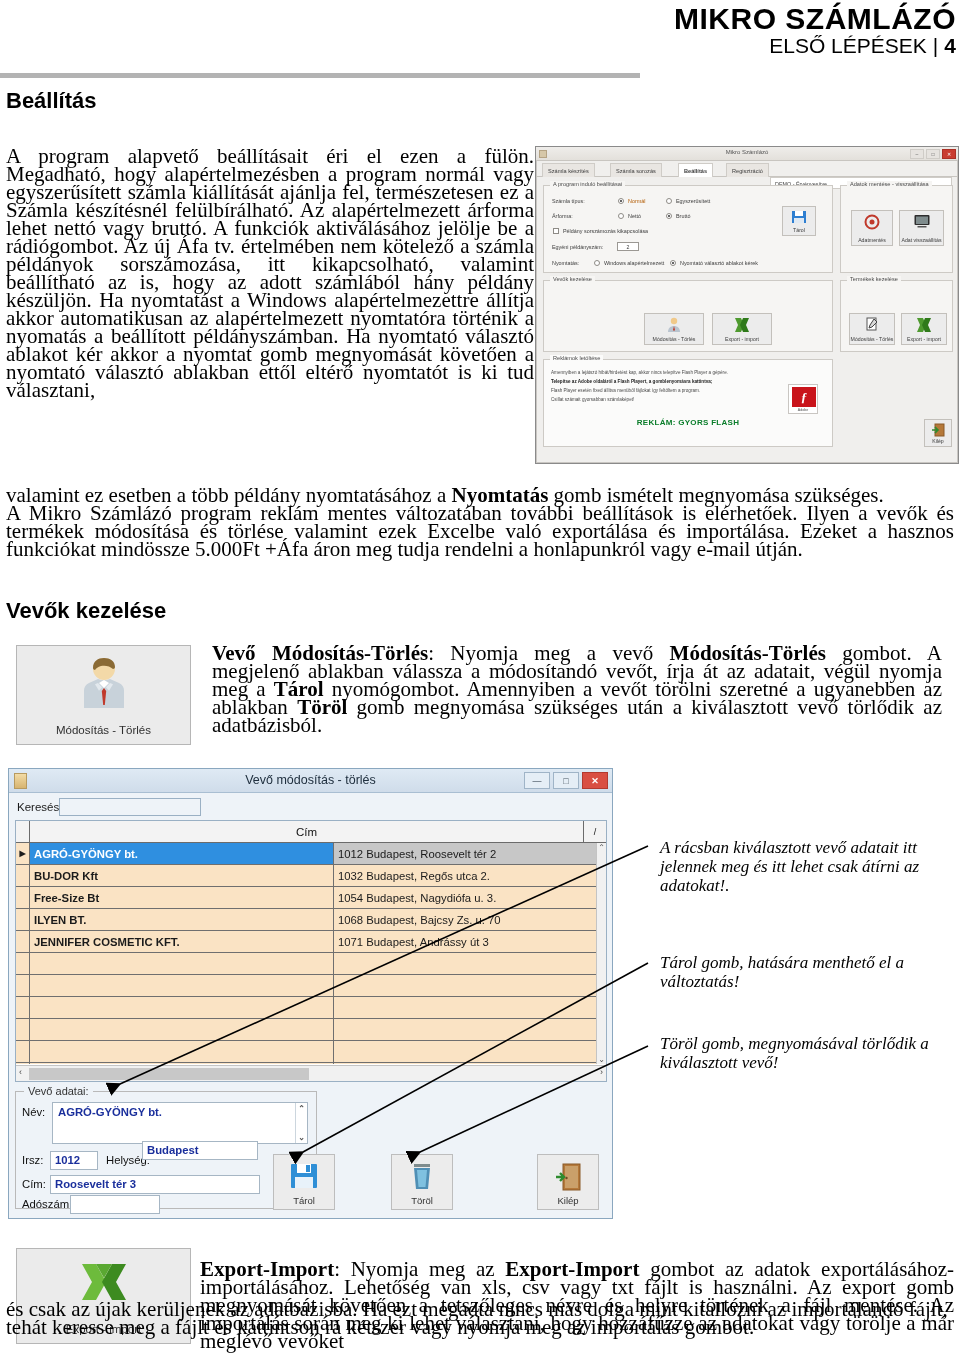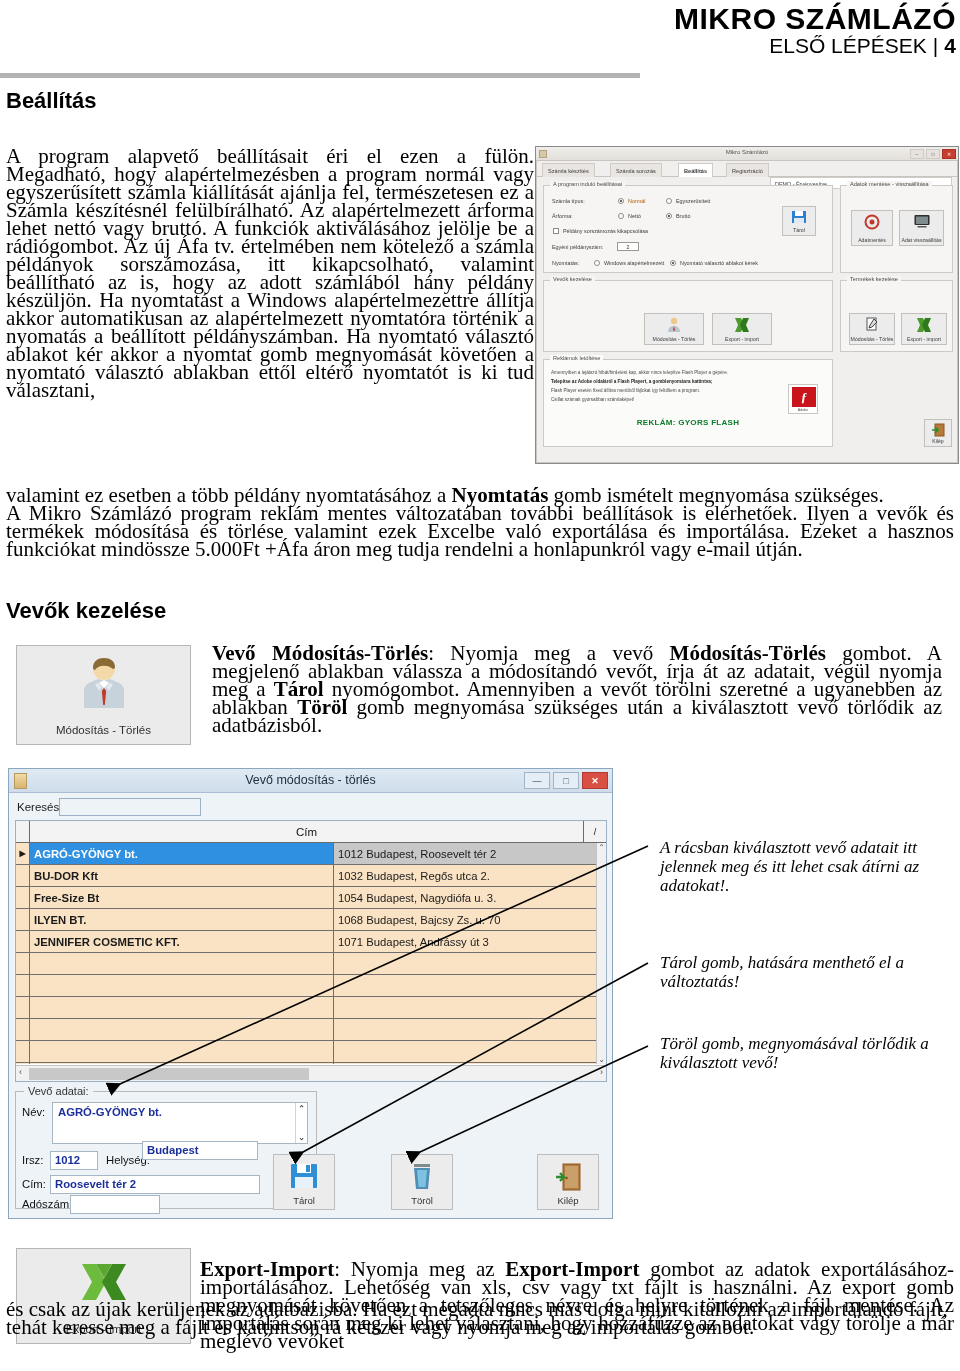--- a/index.html
+++ b/index.html
@@ -606,21 +606,21 @@
           <span class="a d">⌄</span>
         </span>
     </div>
 
     <div class="flabel" style="left:6px; top:62px;">Irsz:</div>
     <div class="finput" style="left:34px; top:59px; width:48px; height:19px;">1012</div>
     <div class="flabel" style="left:90px; top:62px;">Helység:</div>
     <div class="finput" style="left:126px; top:49px; width:116px; height:19px;">Budapest</div>
 
     <div class="flabel" style="left:6px; top:86px;">Cím:</div>
-    <div class="finput" style="left:34px; top:83px; width:210px; height:19px;">Roosevelt tér 2</div>
+    <div class="finput" style="left:34px; top:83px; width:210px; height:19px;">Roosevelt tér 3</div>
 
     <div class="flabel" style="left:6px; top:106px;">Adószám:</div>
     <div class="finput" style="left:54px; top:103px; width:90px; height:19px;"></div>
   </div>
 
   <div class="dbtn" style="left:264px; top:385px;">
     <span style="position:absolute; left:50%; transform:translateX(-50%); top:8px;">
       <svg width="28" height="26" viewBox="0 0 28 26">
           <rect x="1" y="1" width="26" height="24" rx="1" fill="#2f8fd6"></rect>
           <rect x="7" y="1" width="14" height="9" fill="#ffffff"></rect>

